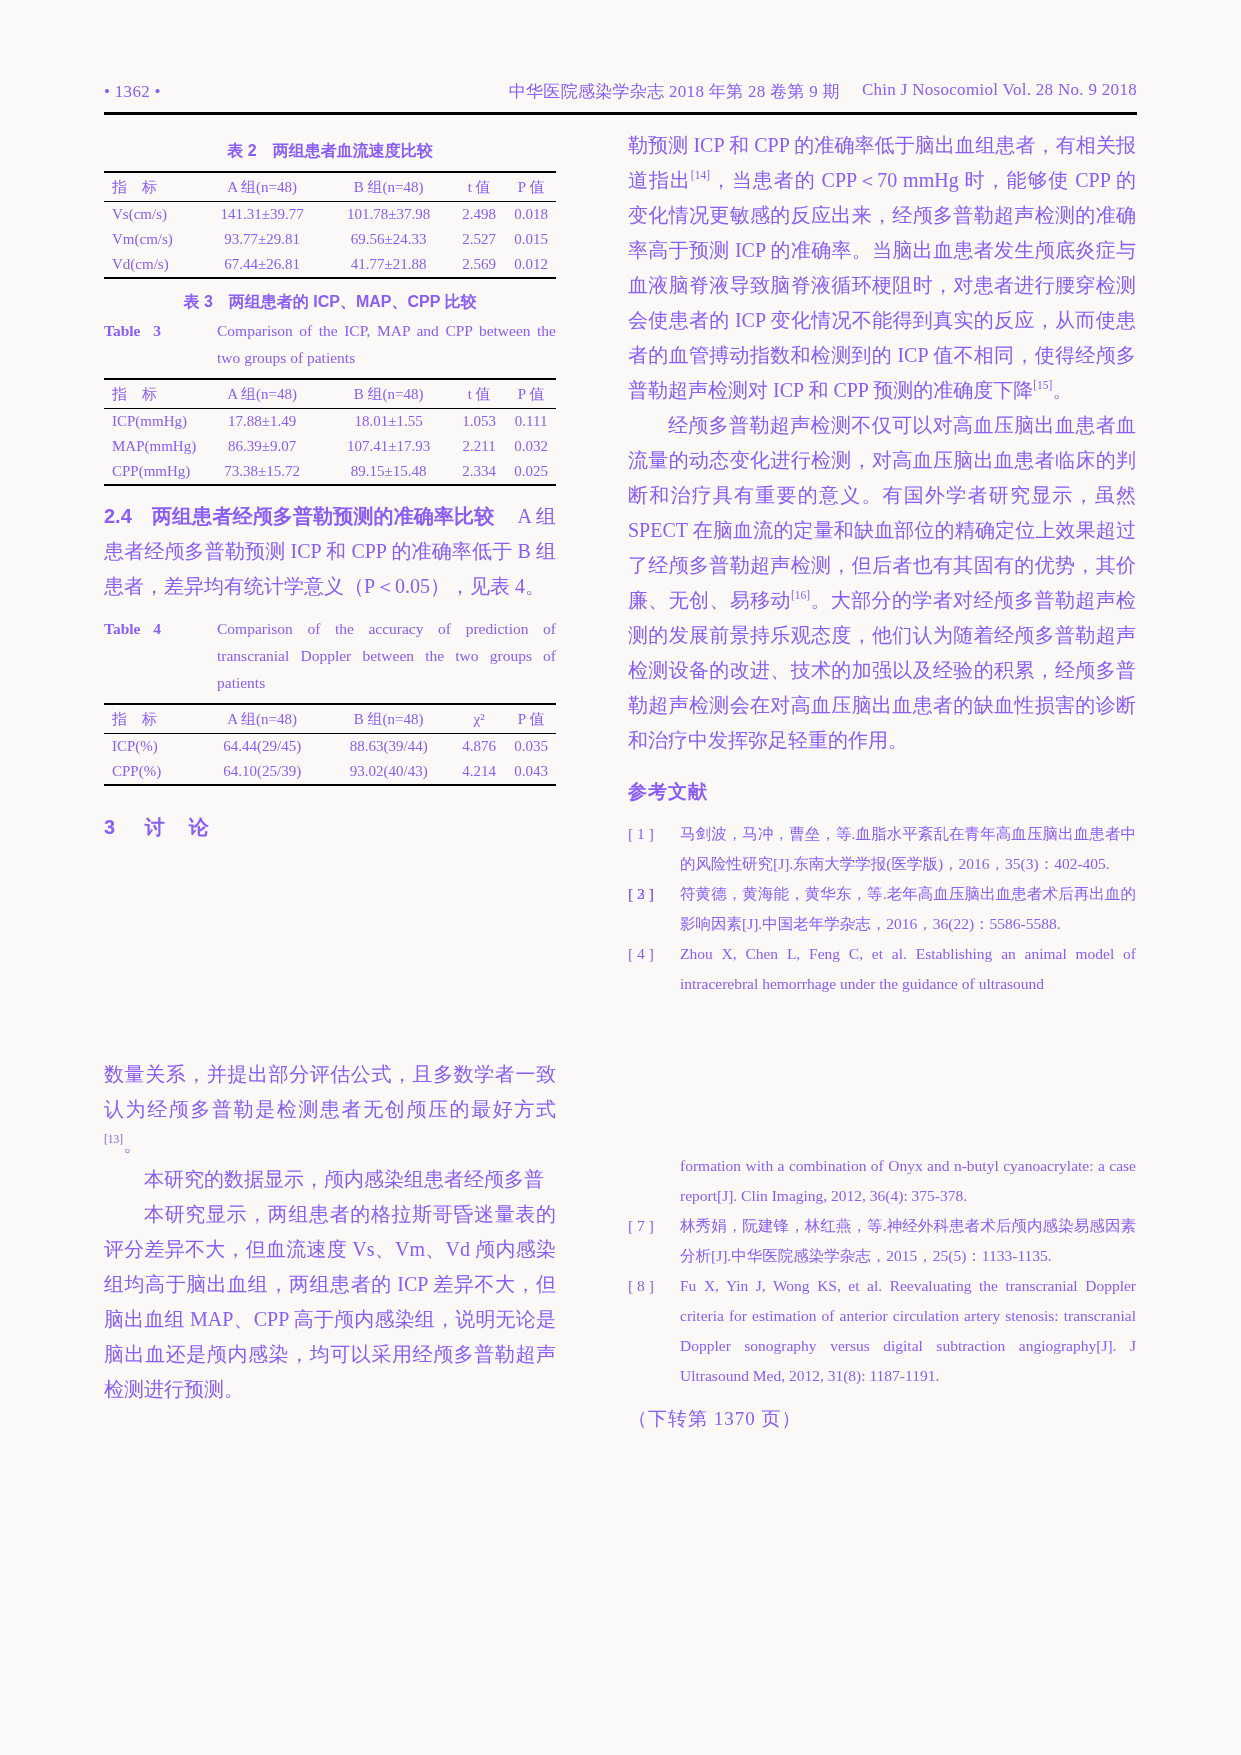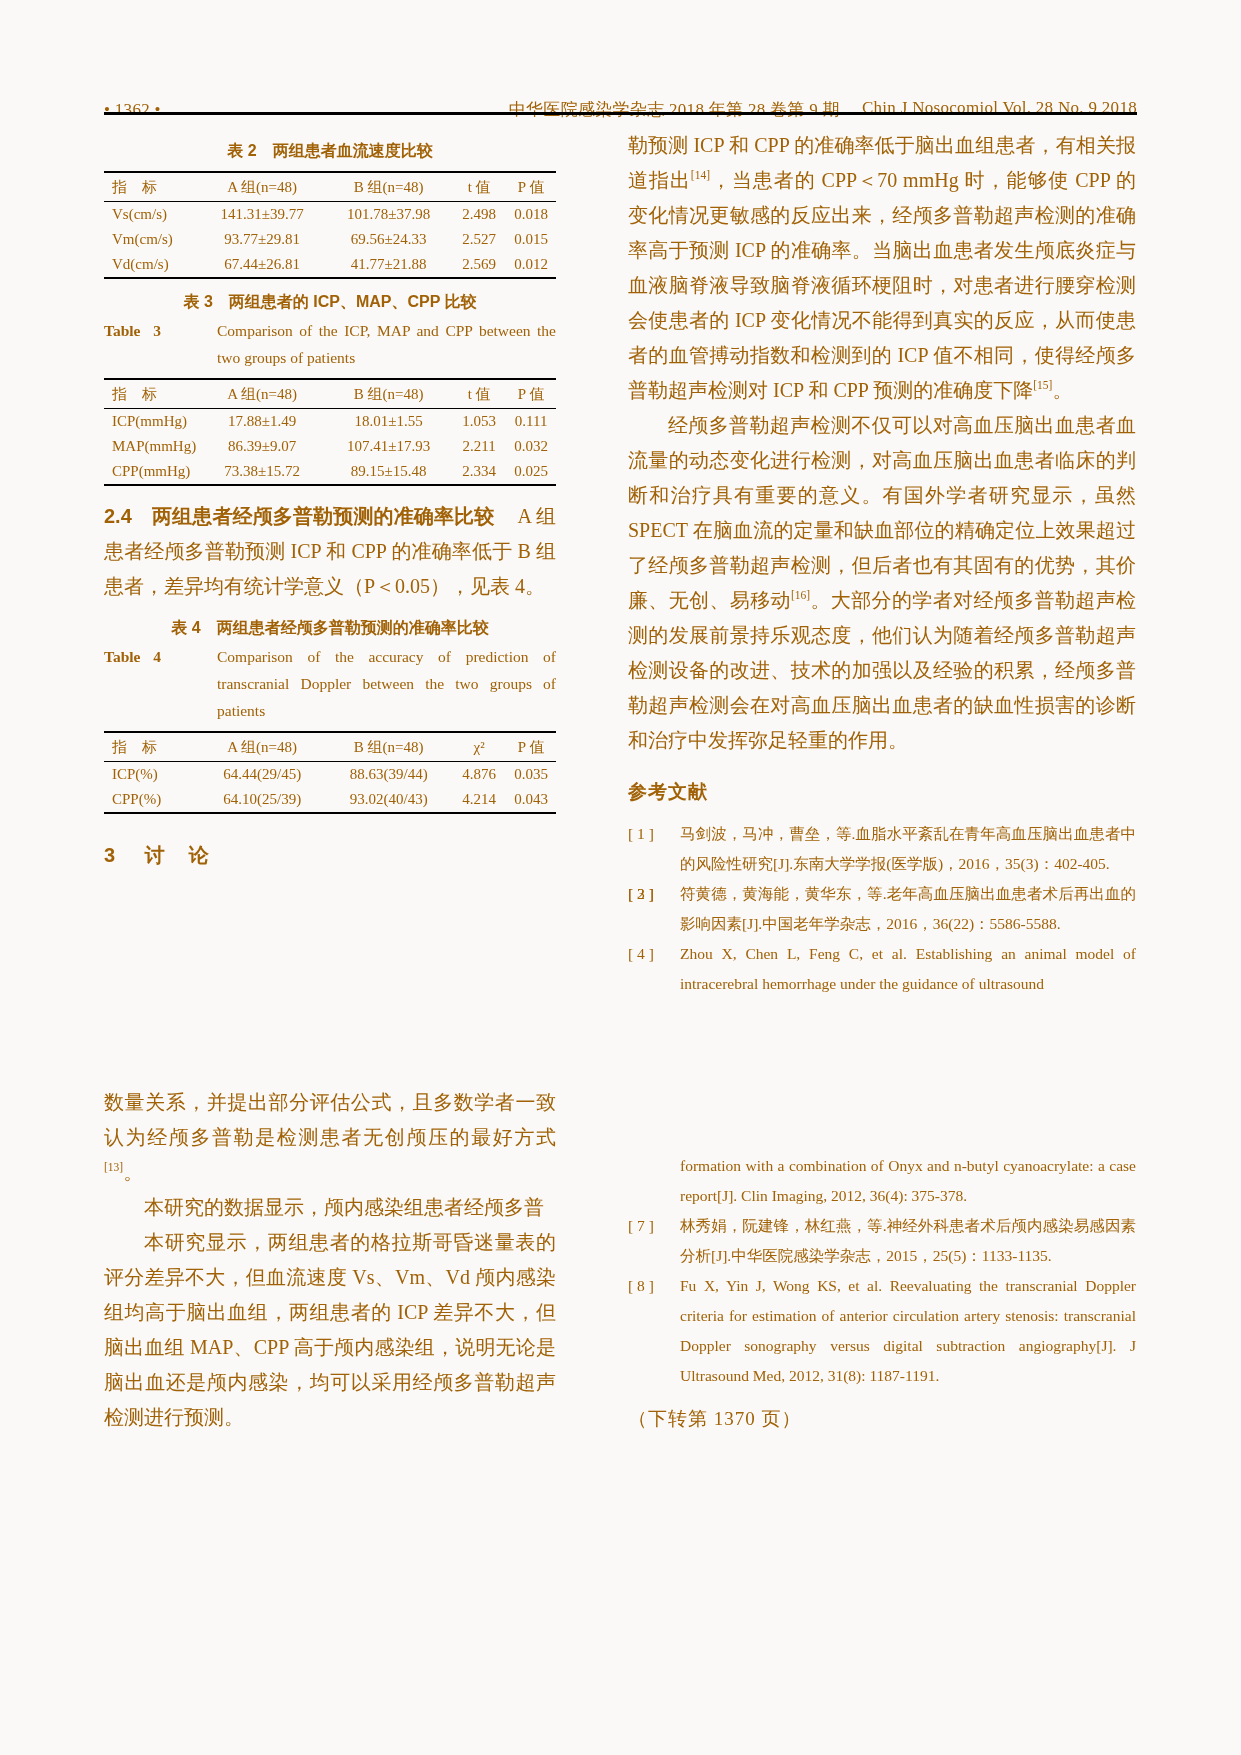--- a/index.html
+++ b/index.html
@@ -2,30 +2,30 @@
 <html><head>
 <meta charset="utf-8">
 <style>
   html,body{margin:0;padding:0;background:#e8e8e6;}
   .page{
     position:relative;
     width:1241px;height:1755px;
     margin:0 auto;
     background:#faf9f7;
     font-family:"Liberation Serif","DejaVu Serif",serif;
-    color:#a16207;
+    color:#8b5cf6;
     overflow:hidden;
   }
   
   .page-header{
     position:absolute;left:104px;right:104px;top:80px;
     display:flex;justify-content:space-between;align-items:baseline;
     font-size:17px;letter-spacing:0.3px;white-space:nowrap;
   }
-  .journal-line{display:flex;gap:22px;margin-top:18px;}
+  .journal-line{display:flex;gap:22px;}
   .header-rule{
     position:absolute;left:104px;right:104px;top:112px;
     height:3px;background:#000;
   }
   
   .col{position:absolute;top:128px;font-size:20px;line-height:35px;text-align:justify;}
   .col-left{left:104px;width:452px;}
   .col-right{left:628px;width:508px;}
   
   .tblock{margin:10px 0 6px;}
@@ -182,21 +182,20 @@
         </table>
     </div>
 
     <p class="sec-para">
       <span class="snum">2.4</span>
       <span class="stitle">两组患者经颅多普勒预测的准确率比较</span>
       <span>A 组患者经颅多普勒预测 ICP 和 CPP 的准确率低于 B 组患者，差异均有统计学意义（P＜0.05），见表 4。</span>
     </p>
 
     <div class="tblock">
-      <div class="cap-cn">表 4　两组患者经颅多普勒预测的准确率比较</div>
       <div class="cap-en">
         <span class="lbl">Table 4</span>
         <span>Comparison of the accuracy of prediction of transcranial Doppler between the two groups of patients</span>
       </div>
       <table class="dtable">
           <thead>
             <tr>
               <th>指　标</th>
               <th>A 组(n=48)</th>
               <th>B 组(n=48)</th>

